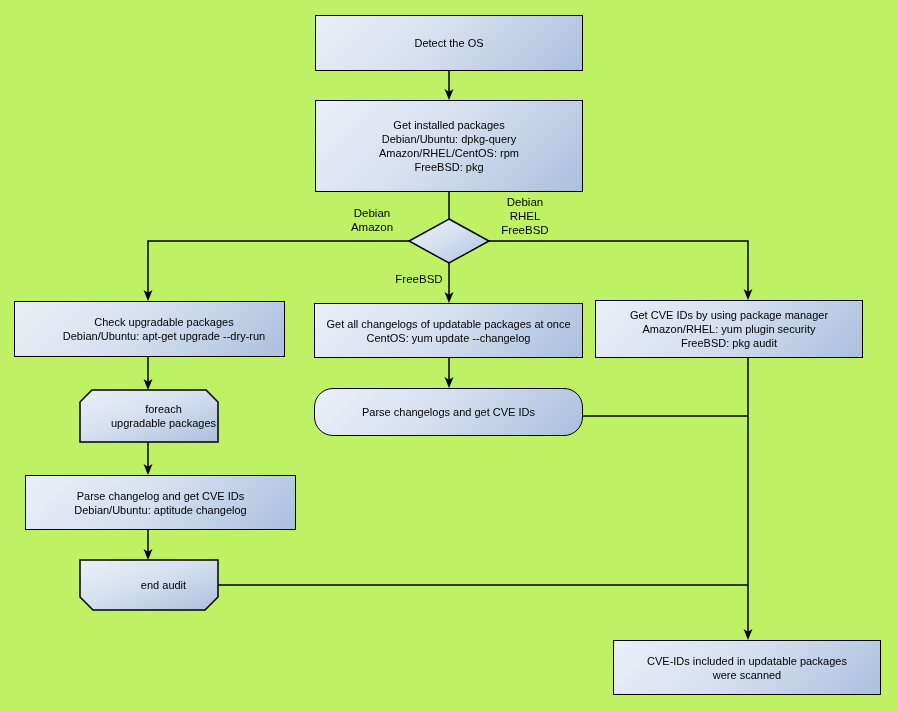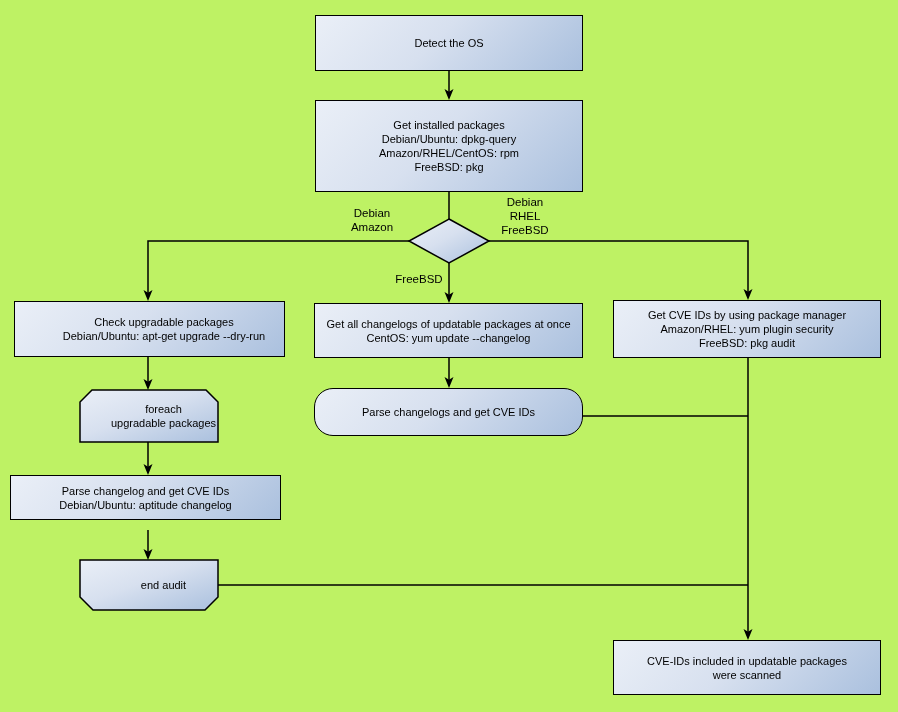--- a/index.html
+++ b/index.html
@@ -117,25 +117,25 @@
 Debian/Ubuntu: dpkg-query
 Amazon/RHEL/CentOS: rpm
 FreeBSD: pkg</div>
 
   <div class="node" style="left:14px; top:301px; width:271px; height:56px;padding-left:29px;">Check upgradable packages
 Debian/Ubuntu: apt-get upgrade --dry-run</div>
 
   <div class="node" style="left:314px; top:303px; width:269px; height:55px;">Get all changelogs of updatable packages at once
 CentOS: yum update --changelog</div>
 
-  <div class="node" style="left:613px; top:300px; width:268px; height:58px;">Get CVE IDs by using package manager
+  <div class="node" style="left:595px; top:300px; width:268px; height:58px;">Get CVE IDs by using package manager
 Amazon/RHEL: yum plugin security
 FreeBSD: pkg audit</div>
 
-  <div class="node" style="left:10px; top:475px; width:271px; height:45px;">Parse changelog and get CVE IDs
+  <div class="node" style="left:25px; top:475px; width:271px; height:55px;">Parse changelog and get CVE IDs
 Debian/Ubuntu: aptitude changelog</div>
 
   <div class="node" style="left:314px; top:388px; width:269px; height:48px;border-radius:19px;">Parse changelogs and get CVE IDs</div>
 
   <div class="node" style="left:613px; top:640px; width:268px; height:55px;">CVE-IDs included in updatable packages
 were scanned</div>
 
   <div class="shape-label" style="left:80px; top:390px; width:138px; height:52px;">foreach
 upgradable packages</div>
 

